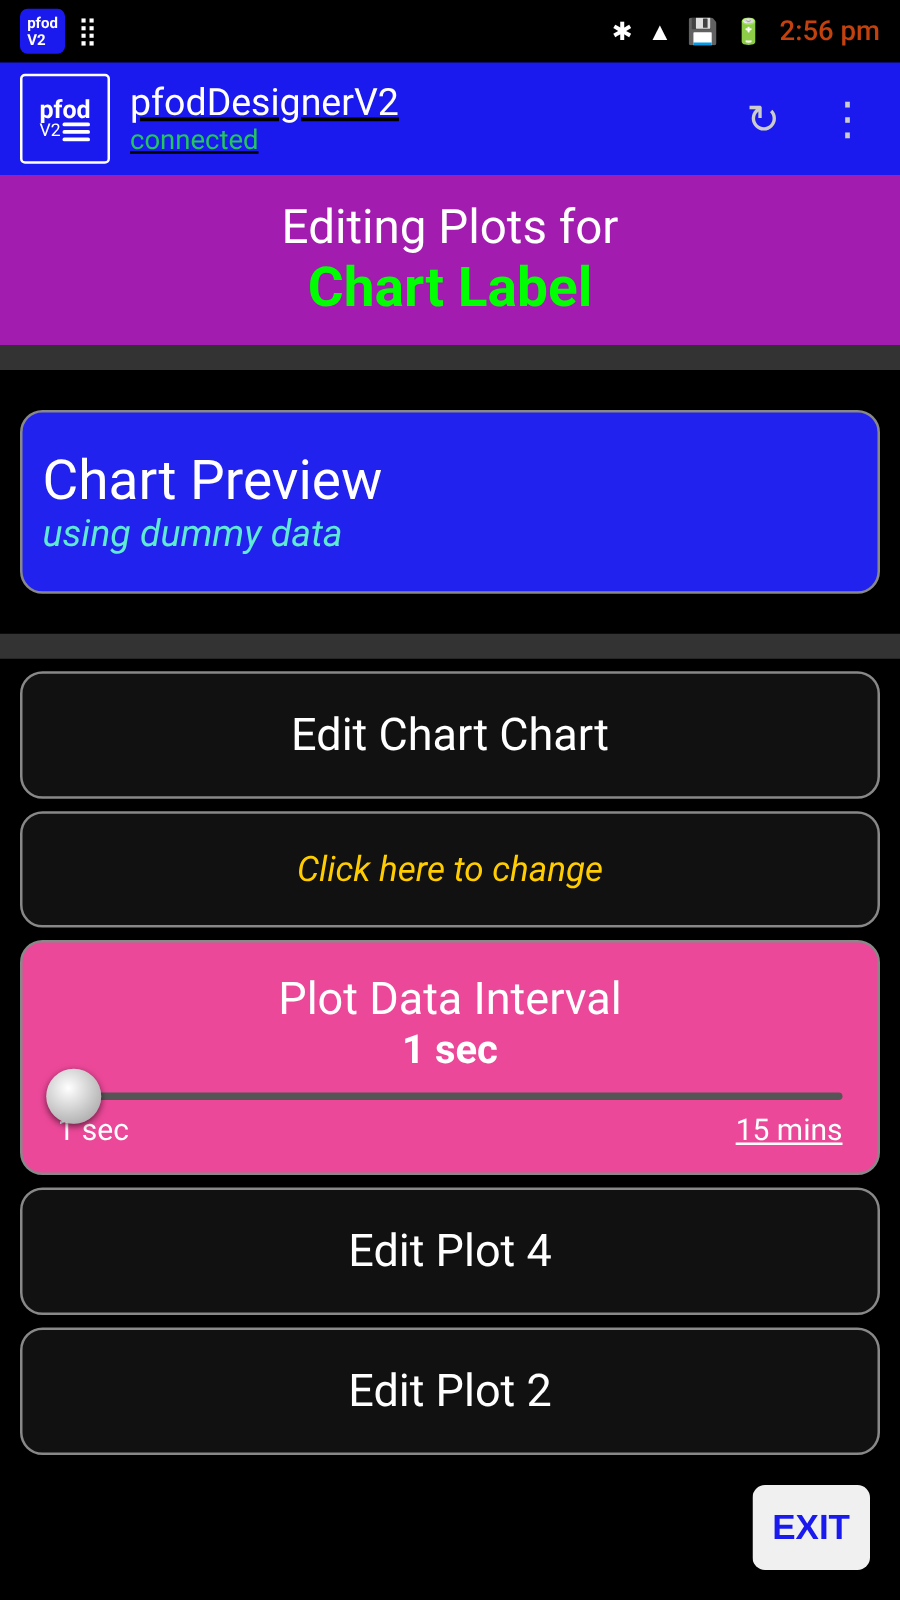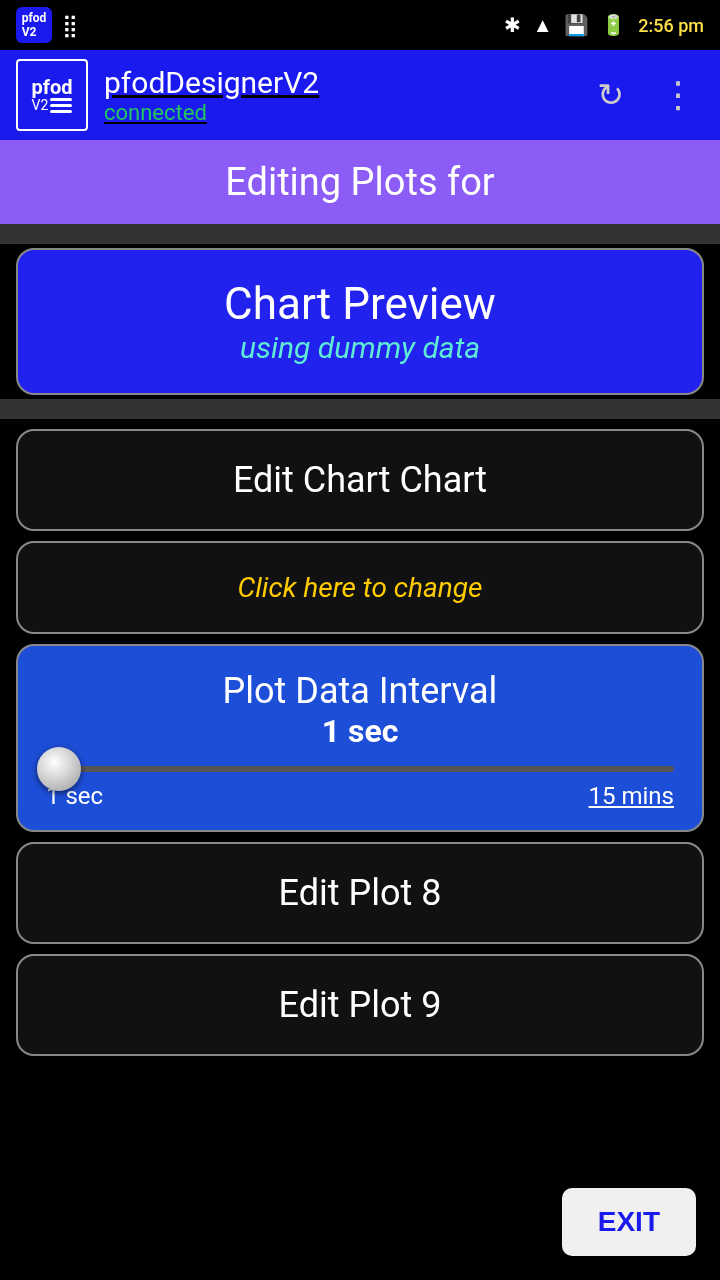--- a/index.html
+++ b/index.html
@@ -28,22 +28,22 @@
       gap: 10px;
     }
     .status-bar-right {
       display: flex;
       align-items: center;
       gap: 12px;
       color: #fff;
       font-size: 22px;
     }
     .status-time {
-      color: #fde047;
-      font-size: 18px;
+      color: #c2410c;
+      font-size: 22px;
       font-weight: 500;
     }
 
     
     .app-bar {
       background: #1a1aee;
       height: 90px;
       display: flex;
       align-items: center;
       padding: 0 16px;
@@ -88,21 +88,21 @@
       font-size: 22px;
     }
     .app-bar-actions {
       display: flex;
       align-items: center;
       gap: 20px;
     }
 
     
     .editing-header {
-      background: #8b5cf6;
+      background: #a21caf;
       padding: 20px 16px;
       text-align: center;
     }
     .editing-label {
       color: #fff;
       font-size: 38px;
       font-weight: 400;
     }
     .editing-chart-label {
       color: #00ff00;
@@ -111,26 +111,26 @@
     }
 
     
     .divider {
       background: #333;
       height: 20px;
     }
 
     
     .chart-preview-btn {
-      margin: 4px 16px;
+      margin: 32px 16px;
       background: #2222ee;
       border: 2px solid #888;
       border-radius: 18px;
       padding: 28px 16px;
-      text-align: center;
+      text-align: left;
       cursor: pointer;
     }
     .chart-preview-title {
       color: #fff;
       font-size: 44px;
       font-weight: 400;
     }
     .chart-preview-sub {
       color: #5eead4;
       font-size: 30px;
@@ -154,21 +154,21 @@
     }
     .action-btn-sub {
       color: #ffcc00;
       font-size: 28px;
       font-style: italic;
     }
 
     
     .interval-section {
       margin: 10px 16px;
-      background: #1d4ed8;
+      background: #ec4899;
       border: 2px solid #888;
       border-radius: 18px;
       padding: 24px 28px 20px;
     }
     .interval-title {
       color: #fff;
       font-size: 36px;
       font-weight: 400;
       text-align: center;
     }
@@ -218,21 +218,21 @@
     }
 
     
     .exit-btn {
       position: fixed;
       bottom: 24px;
       right: 24px;
       background: #f0f0f0;
       border: none;
       border-radius: 10px;
-      padding: 18px 36px;
+      padding: 18px 16px;
       font-size: 28px;
       font-weight: bold;
       color: #1a1aee;
       cursor: pointer;
     }
 
     
     .hamburger {
       display: flex;
       flex-direction: column;
@@ -289,20 +289,21 @@
       <span style="color:#ccc;font-size:32px;">↻</span>
     </button>
     <button style="background:none;border:none;cursor:pointer;padding:8px;">
       <span style="color:#ccc;font-size:36px;">⋮</span>
     </button>
   </div>
 </div>
 
 <div class="editing-header">
   <div class="editing-label">Editing Plots for</div>
+  <div class="editing-chart-label">Chart Label</div>
 </div>
 
 <div class="divider"></div>
 
 <div class="chart-preview-btn">
   <div class="chart-preview-title">Chart Preview</div>
   <div class="chart-preview-sub">using dummy data</div>
 </div>
 
 <div class="divider"></div>
@@ -323,20 +324,20 @@
       <div class="slider-thumb"></div>
     </div>
   </div>
   <div class="slider-labels">
     <span class="slider-label-left">1 sec</span>
     <span class="slider-label-right">15 mins</span>
   </div>
 </div>
 
 <div class="action-btn">
-  <div class="action-btn-label">Edit Plot 8</div>
+  <div class="action-btn-label">Edit Plot 4</div>
 </div>
 
 <div class="action-btn">
-  <div class="action-btn-label">Edit Plot 9</div>
+  <div class="action-btn-label">Edit Plot 2</div>
 </div>
 
 <button class="exit-btn">EXIT</button>
 
 </body></html>

